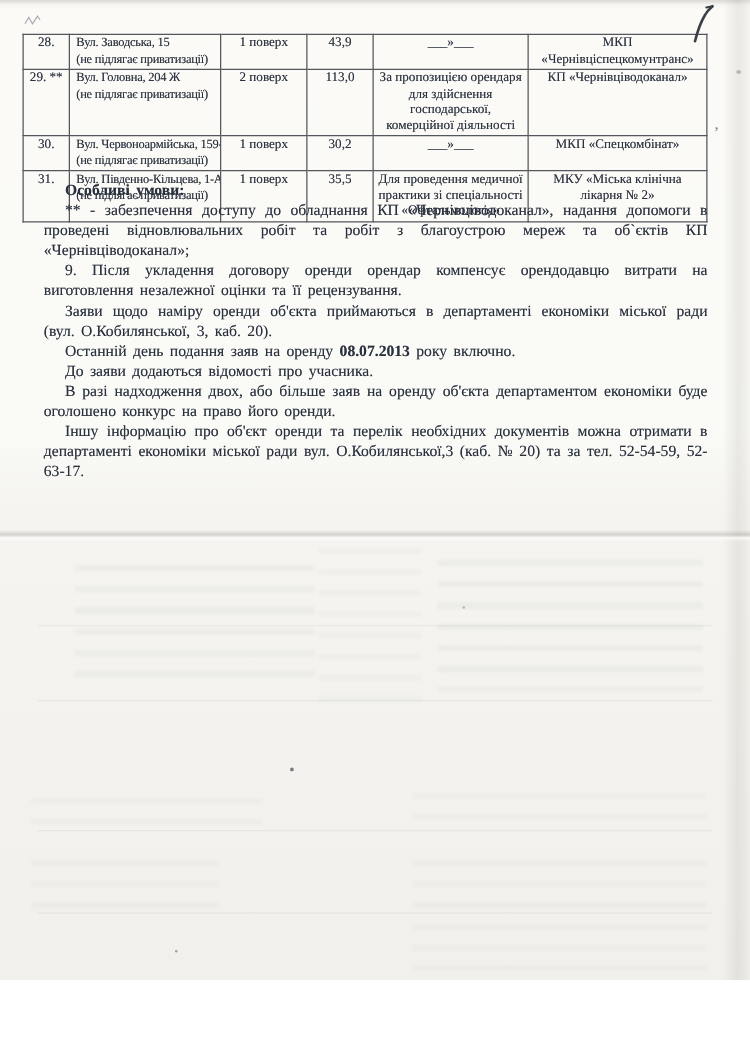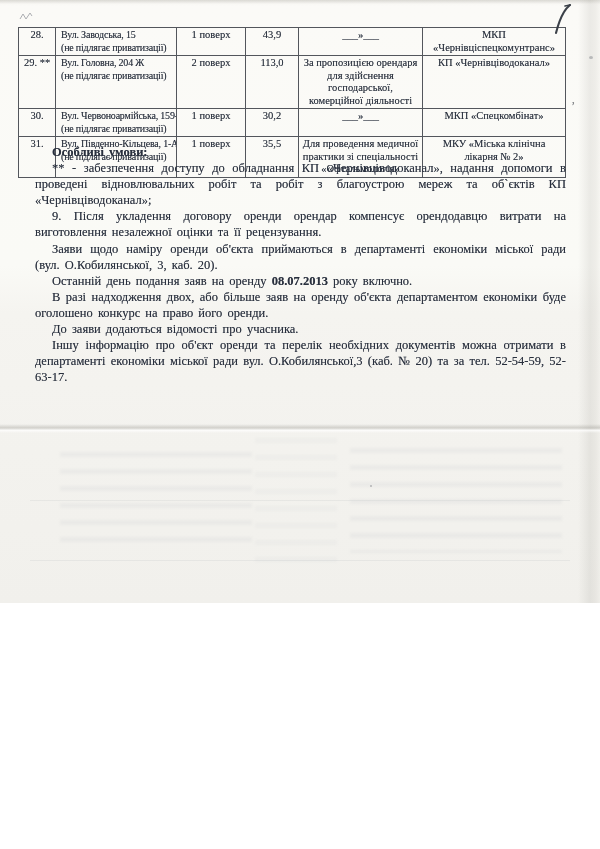--- a/index.html
+++ b/index.html
@@ -3,21 +3,21 @@
 <meta charset="utf-8">
 <style>
   html,body{margin:0;padding:0;}
   body{
     width:600px;height:849px;
     font-family:"Liberation Serif","DejaVu Serif",serif;
     background:#ffffff;
     overflow:hidden;
   }
   .page{
-    position:relative;width:600px;height:603px;overflow:hidden;
+    position:relative;width:600px;height:784px;overflow:hidden;
     background:linear-gradient(180deg,#f4f3ef 0%,#fbfaf7 1%,#fafaf6 44%,#f5f4f0 52%,#f3f2ee 75%,#f1f0ec 100%);
   }
   
   .edge-right{position:absolute;top:0;right:0;width:22px;height:849px;
     background:linear-gradient(90deg,rgba(0,0,0,0) 0%,rgba(150,148,140,0.16) 55%,rgba(208,205,198,0.28) 80%,rgba(232,230,224,0.25) 100%);}
   .edge-top{position:absolute;top:0;left:0;width:600px;height:4px;background:linear-gradient(180deg,rgba(170,168,160,0.35),rgba(0,0,0,0));}
   .crease{position:absolute;left:0;top:424px;width:600px;height:9px;
     background:linear-gradient(180deg,rgba(0,0,0,0) 0%,rgba(140,138,130,0.30) 38%,rgba(120,118,110,0.18) 50%,rgba(255,255,255,0.75) 70%,rgba(0,0,0,0) 100%);}
   
   .lease-table{
@@ -122,22 +122,22 @@
     </tr>
   </tbody>
     </table>
 
   <div class="conditions">
     <p class="heading">Особливі умови:</p>
     <p>** - забезпечення доступу до обладнання КП «Чернівціводоканал», надання допомоги в проведені відновлювальних робіт та робіт з благоустрою мереж та об`єктів КП «Чернівціводоканал»;</p>
     <p>9. Після укладення договору оренди орендар компенсує орендодавцю витрати на виготовлення незалежної оцінки та її рецензування.</p>
     <p>Заяви щодо наміру оренди об'єкта приймаються в департаменті економіки міської ради (вул. О.Кобилянської, 3, каб. 20).</p>
     <p><span>Останній день подання заяв на оренду  </span><span class="bold-date">08.07.2013</span><span> року включно.</span></p>
+    <p>До заяви додаються відомості про учасника.</p>
     <p>В разі надходження двох, або більше заяв на оренду об'єкта департаментом економіки буде оголошено конкурс на право його оренди.</p>
-    <p>До заяви додаються відомості про учасника.</p>
     <p>Іншу інформацію про об'єкт оренди та перелік необхідних документів можна отримати в  департаменті економіки міської ради  вул. О.Кобилянської,3  (каб. № 20)  та за тел. 52-54-59, 52-63-17.</p>
   </div>
 
   <div class="crease"></div>
 
   <div class="ghost" style="left:60px;top:452px;width:192px;height:100px;"></div>
   <div class="ghost" style="left:350px;top:448px;width:212px;height:105px;"></div>
   <div class="ghost ghost-faint" style="left:255px;top:438px;width:82px;height:125px;"></div>
   <div class="ghost ghost-faint" style="left:25px;top:638px;width:185px;height:28px;"></div>
   <div class="ghost ghost-faint" style="left:25px;top:688px;width:150px;height:42px;"></div>

